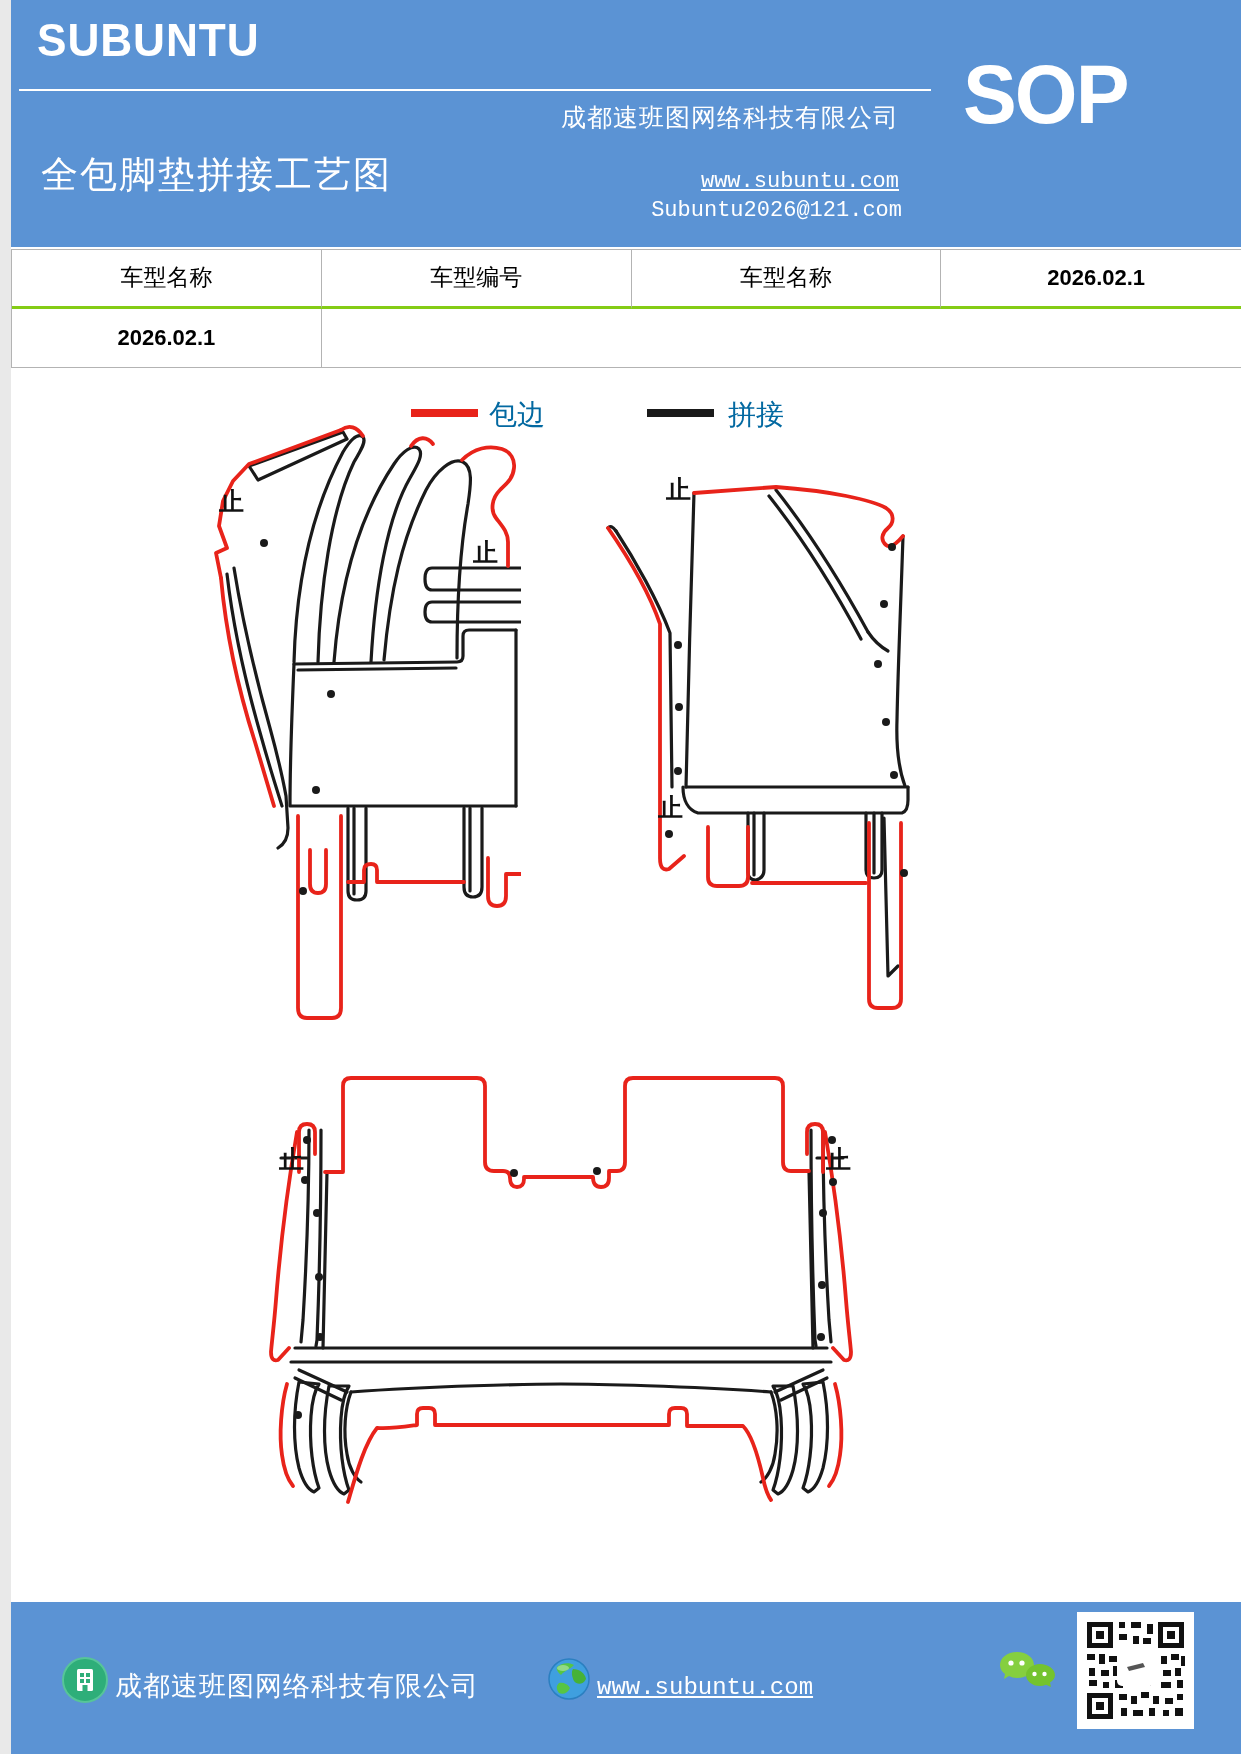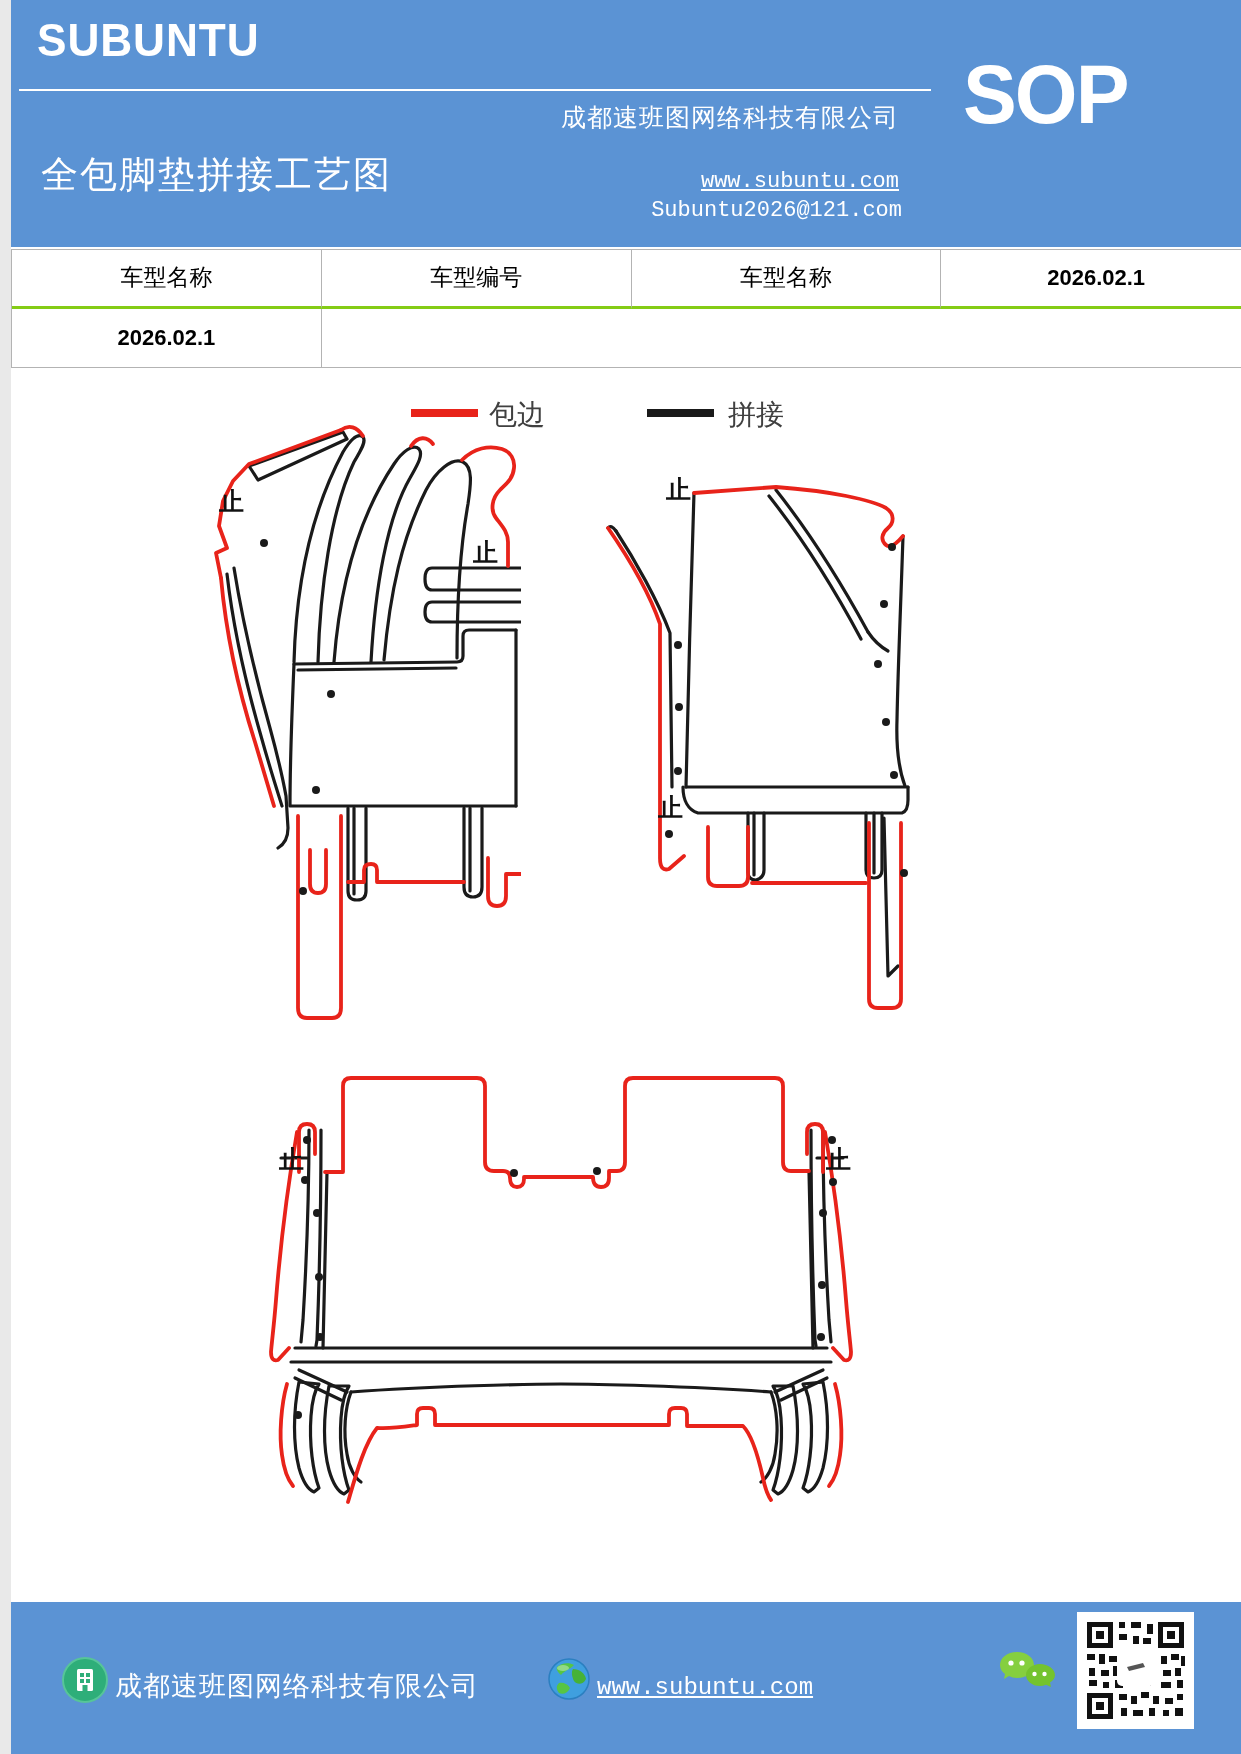--- a/index.html
+++ b/index.html
@@ -27,21 +27,21 @@
               display:grid;grid-template-columns:25% 25% 25% 25%;grid-template-rows:50% 50%;
               border:1px solid #b3b3b3;}
   .cell{border-right:1px solid #b3b3b3;border-bottom:3px solid #84cc16;
         display:flex;align-items:center;justify-content:center;background:#fff;color:#000;}
   .cell:nth-child(4n){border-right:none;}
   .cell:nth-child(n+5){border-bottom:none;}
   .lbl{font-family:"Liberation Serif",serif;font-size:23px;}
   .val{font-family:"Liberation Sans",sans-serif;font-size:22px;font-weight:700;}
 
   
-  .legend-label{position:absolute;font-family:Liberation Serif, serif;font-size:28px;color:#404040;}
+  .legend-label{position:absolute;font-family:Liberation Serif, serif;font-size:28px;color:#0369a1;}
   .legend-swatch{position:absolute;}
 
   
   .mat-svg{position:absolute;}
   .mat-svg path{fill:none;stroke-linecap:round;stroke-linejoin:round;}
   .k{stroke:#1a1a1a;stroke-width:3.2;}
   .r{stroke:#e8231a;stroke-width:3.8;}
   .dot{fill:#1a1a1a;stroke:none;}
   .stop-mark{position:absolute;font-family:"Liberation Serif",serif;font-weight:700;
              font-size:25px;color:#111;line-height:1;}

